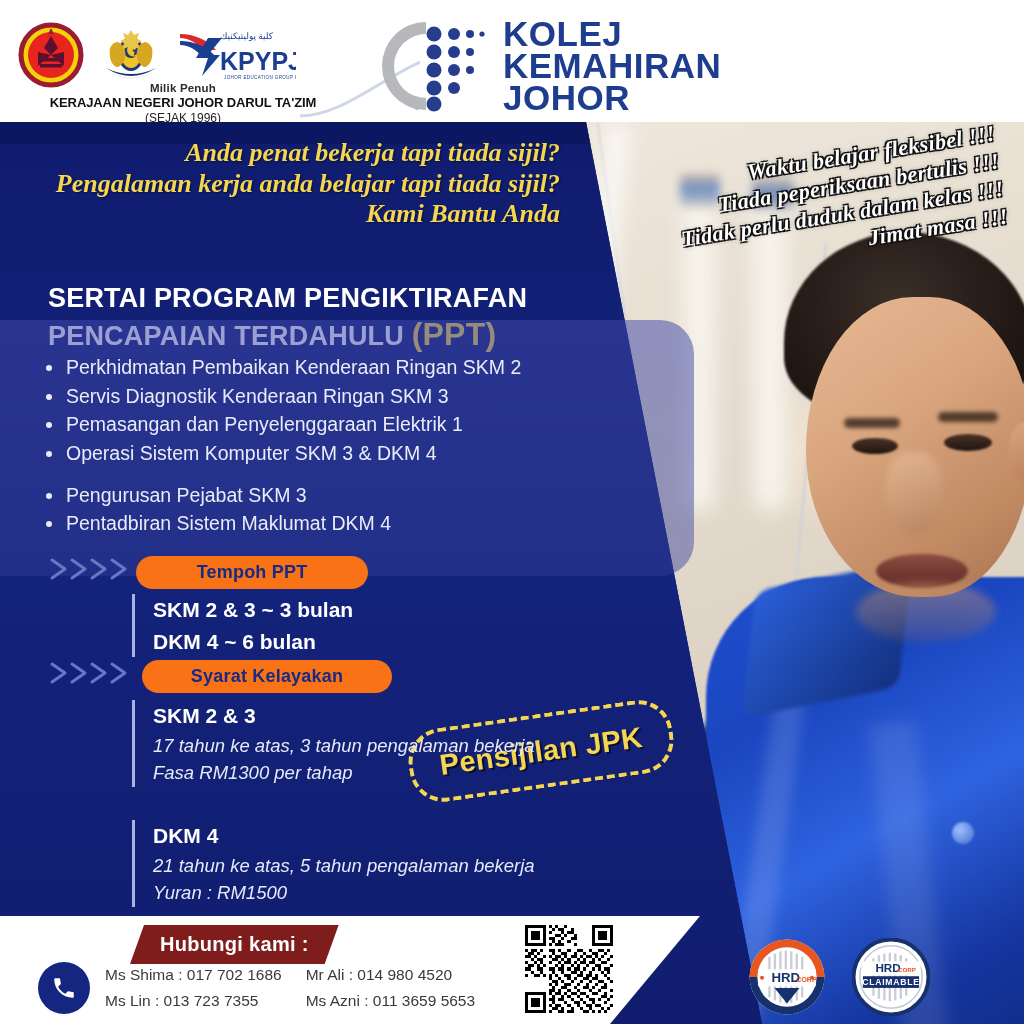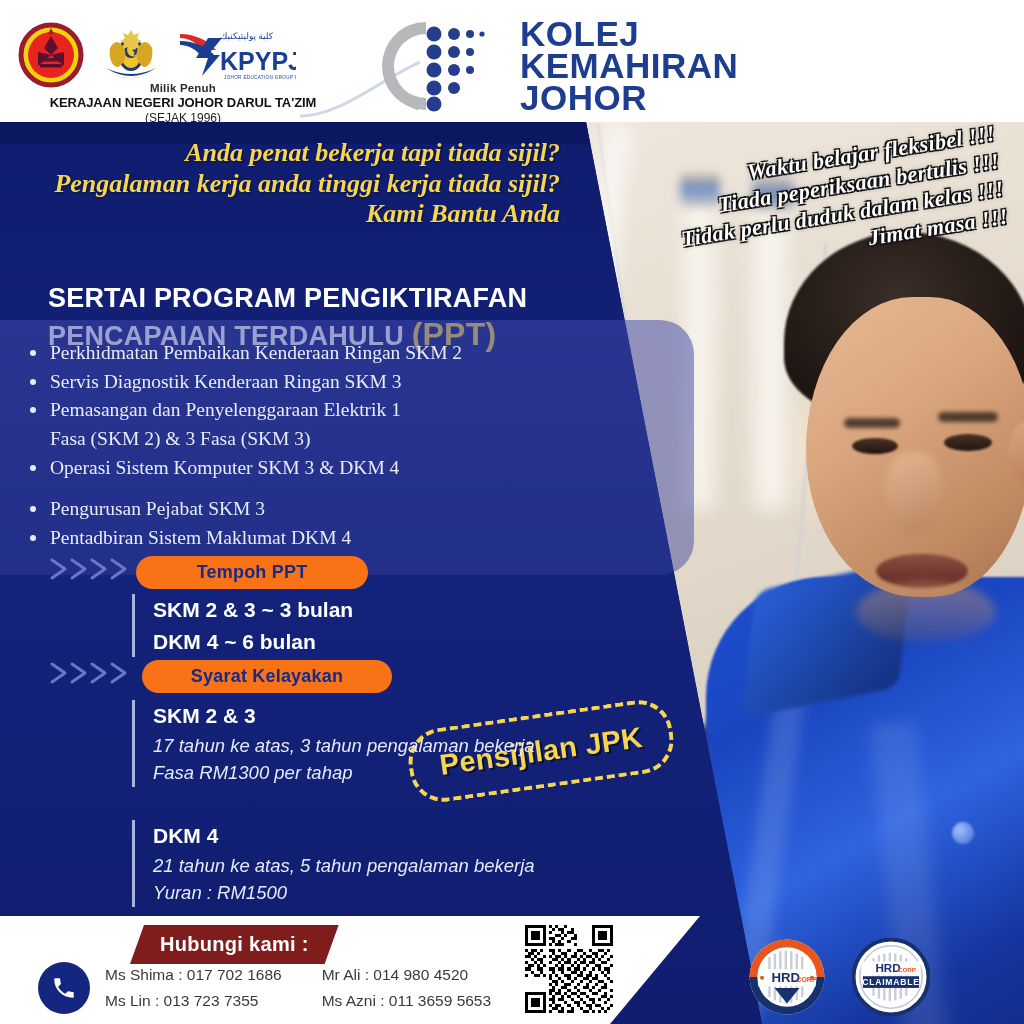--- a/index.html
+++ b/index.html
@@ -14,21 +14,21 @@
   .header{position:absolute;left:0;top:0;width:1024px;height:122px;background:#ffffff;z-index:30;}
   .header-logos{position:absolute;left:18px;top:22px;display:flex;align-items:flex-start;gap:14px;}
   .crest{width:66px;height:66px;position:relative;}
   .crest svg{display:block;}
   .kpypj{width:118px;height:56px;position:relative;margin-top:6px;}
   .header-caption{position:absolute;left:18px;top:82px;width:330px;text-align:center;}
   .cap-small{font-size:11.5px;color:#2b2b2b;font-weight:600;letter-spacing:.2px;}
   .cap-big{font-size:13px;color:#111;font-weight:bold;letter-spacing:-.1px;margin-top:1px;}
   .cap-year{font-size:12px;color:#222;margin-top:1px;}
 
-  .kkj-logo{position:absolute;left:378px;top:18px;width:360px;height:96px;display:flex;align-items:center;gap:26px;}
+  .kkj-logo{position:absolute;left:378px;top:18px;width:360px;height:96px;display:flex;align-items:center;gap:9px;}
   .kkj-mark{width:116px;height:92px;position:relative;flex:none;}
   .kkj-text{color:#1f3d8f;font-weight:bold;line-height:.92;letter-spacing:.5px;}
   .kkj-text .l1{font-size:35px;}
   .kkj-text .l2{font-size:35px;}
   .kkj-text .l3{font-size:35px;}
 
   .head-swoosh{position:absolute;left:300px;top:60px;width:120px;height:60px;}
 
   
   .photo{
@@ -109,21 +109,21 @@
     color:#ffffff;font-weight:bold;font-size:27px;line-height:1.22;letter-spacing:.2px;margin-top:32px;
   }
   .sertai .ppt{color:#f5d64e;font-size:32px;}
 
   
   .bulletcard{
     position:absolute;left:-30px;top:198px;width:640px;padding:18px 26px 22px 58px;
     background:linear-gradient(180deg,rgba(62,72,168,.52),rgba(52,62,152,.45));
     border-radius:0 34px 34px 0;
   }
-  .bulletcard ul{list-style:none;margin:0;padding:0;font-family:Liberation Serif, serif;}
+  .bulletcard ul{list-style:none;margin:16px;padding:0;}
   .bulletcard li{
     position:relative;color:#e9ecf8;font-size:19.5px;line-height:1.42;padding-left:22px;margin:1px 0;
   }
   .bulletcard li.gap{margin-top:14px;}
   .bulletcard li::before{content:"";position:absolute;left:2px;top:11px;width:6px;height:6px;border-radius:50%;background:#e9ecf8;}
   .bulletcard li.cont{padding-left:22px;}
   .bulletcard li.cont::before{display:none;}
 
   
   .chevrons{position:absolute;width:100px;height:26px;}
@@ -166,21 +166,21 @@
     clip-path:polygon(0 0, 700px 0, 610px 108px, 0 108px);
   }
   .hubungi{
     position:absolute;left:130px;top:925px;z-index:26;
     background:#7f1d1d;color:#fff;font-weight:bold;font-size:20px;
     padding:8px 30px;letter-spacing:.3px;
     clip-path:polygon(14px 0, 100% 0, calc(100% - 14px) 100%, 0 100%);
   }
   .phoneicon{position:absolute;left:38px;top:962px;width:52px;height:52px;border-radius:50%;background:#14267f;z-index:26;
              display:flex;align-items:center;justify-content:center;}
-  .contacts{position:absolute;left:105px;top:962px;z-index:26;display:flex;gap:40px;}
+  .contacts{position:absolute;left:105px;top:962px;z-index:26;display:flex;gap:24px;}
   .contacts .col{color:#3a3a3a;font-size:15.5px;line-height:1.65;white-space:nowrap;}
 
   .qr{position:absolute;left:525px;top:925px;width:88px;height:88px;z-index:26;background:#fff;}
   .qr svg{display:block;}
 
   .hrdbadges{position:absolute;left:748px;top:938px;z-index:26;display:flex;gap:26px;}
   .hrdb{width:78px;height:78px;}
 </style>
 </head>
 <body>
@@ -224,38 +224,37 @@
     <div>Waktu belajar fleksibel !!!</div>
     <div>Tiada peperiksaan bertulis !!!</div>
     <div>Tidak perlu duduk dalam kelas !!!</div>
     <div>Jimat masa !!!</div>
   </div>
 
   <div class="content">
 
     <div class="tagline">
       <div class="t1">Anda penat bekerja tapi tiada sijil?</div>
-      <div class="t2">Pengalaman kerja anda tinggi kerja tiada sijil?</div>
+      <div class="t2">Pengalaman kerja anda belajar tapi tiada sijil?</div>
       <div class="t3">Kami Bantu Anda</div>
     </div>
 
     <div class="sertai">
       <div>SERTAI PROGRAM PENGIKTIRAFAN</div>
       <div>
         <span>PENCAPAIAN TERDAHULU</span>
         <span class="ppt">(PPT)</span>
       </div>
     </div>
 
     <div class="bulletcard">
       <ul>
         <li>Perkhidmatan Pembaikan Kenderaan Ringan SKM 2</li>
         <li>Servis Diagnostik Kenderaan Ringan SKM 3</li>
         <li>Pemasangan dan Penyelenggaraan Elektrik 1</li>
-        <li class="cont">Fasa (SKM 2) &amp; 3 Fasa (SKM 3)</li>
         <li>Operasi Sistem Komputer SKM 3 &amp; DKM 4</li>
         <li class="gap">Pengurusan Pejabat SKM 3</li>
         <li>Pentadbiran Sistem Maklumat DKM 4</li>
       </ul>
     </div>
 
     <div class="chevrons" style="left:48px;top:434px;">
       <svg width="100" height="26" viewBox="0 0 100 26">
         <g fill="none" stroke="#6b77c4" stroke-width="3" stroke-linecap="round" stroke-linejoin="round">
           <polyline points="4,4 17,13 4,22"></polyline>

